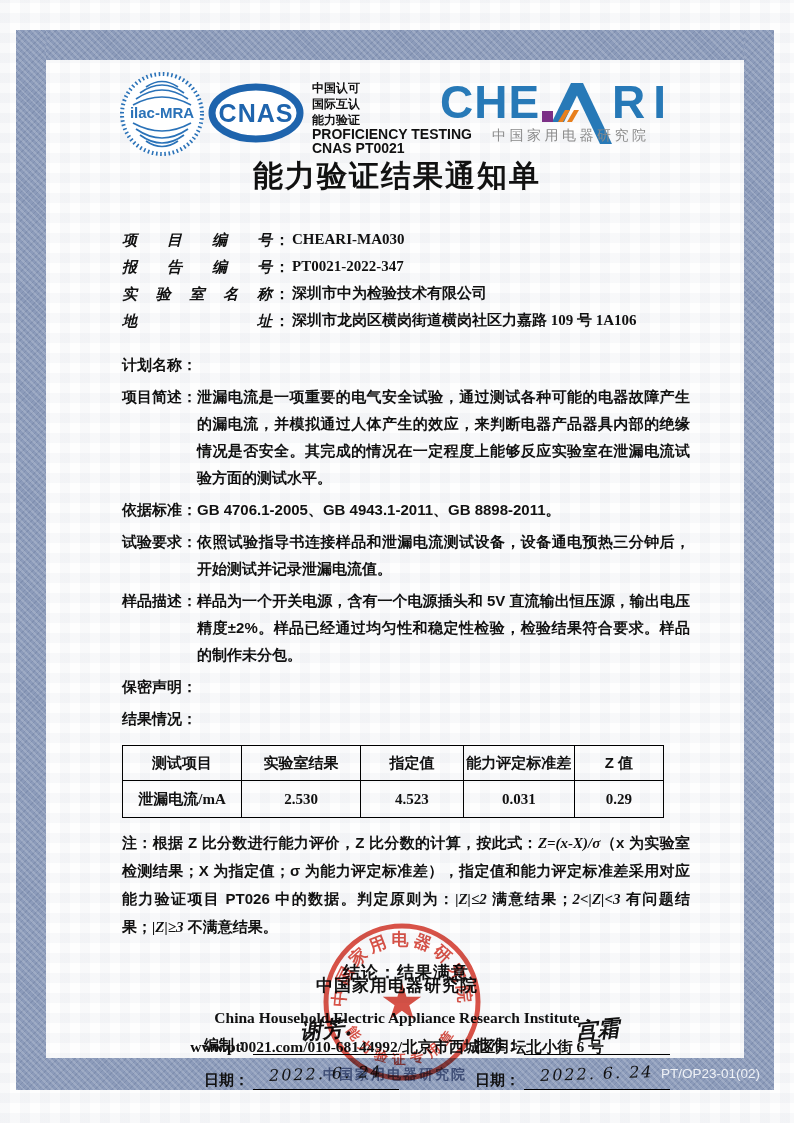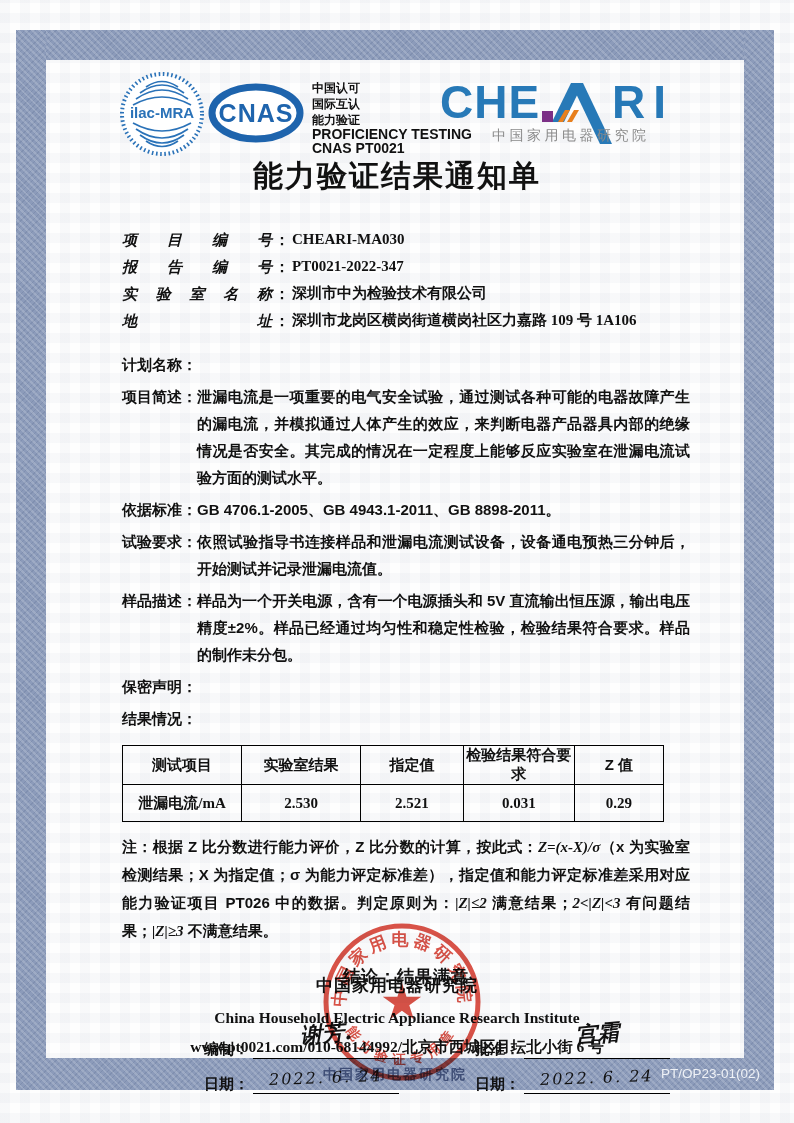--- a/index.html
+++ b/index.html
@@ -179,29 +179,29 @@
           <col style="width:22%">
           <col style="width:19%">
           <col style="width:20.5%">
           <col style="width:16.5%">
       </colgroup>
       <thead>
         <tr>
           <th>测试项目</th>
           <th>实验室结果</th>
           <th>指定值</th>
-          <th>检验结果符合要求</th>
+          <th>能力评定标准差</th>
           <th>Z 值</th>
         </tr>
       </thead>
       <tbody>
         <tr>
           <td>泄漏电流/mA</td>
           <td>2.530</td>
-          <td>2.521</td>
+          <td>4.523</td>
           <td>0.031</td>
           <td>0.29</td>
         </tr>
       </tbody>
     </table>
 
     <div class="note">
       <span>注：</span><span>根据 Z 比分数进行能力评价，Z 比分数的计算，按此式：</span><span class="math">Z=(x-X)/σ</span><span>（x 为实验室检测结果；X 为指定值；σ 为能力评定标准差），指定值和能力评定标准差采用对应能力验证项目 PT026 中的数据。判定原则为：</span><span class="math">|Z|≤2</span><span> 满意结果；</span><span class="math">2&lt;|Z|&lt;3</span><span> 有问题结果；</span><span class="math">|Z|≥3</span><span> 不满意结果。</span>
     </div>
 

